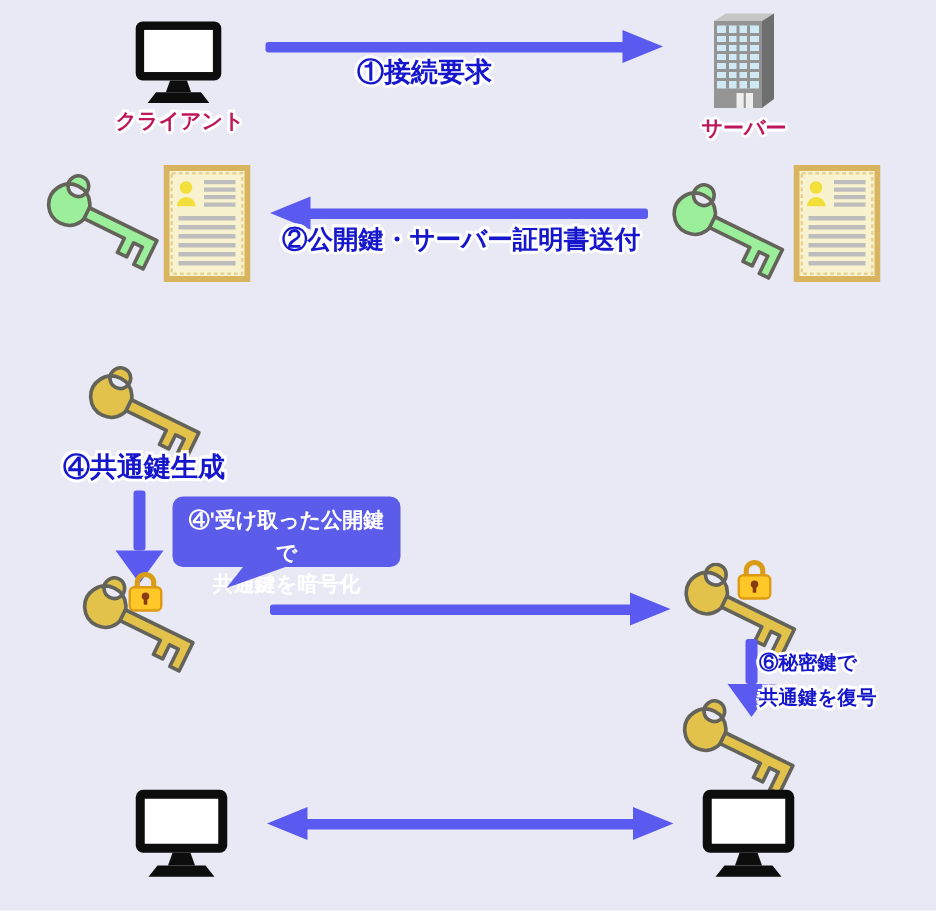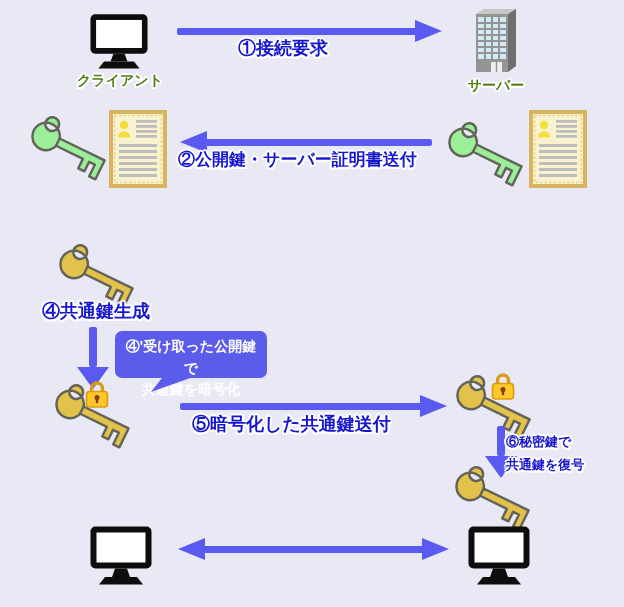--- a/index.html
+++ b/index.html
@@ -21,21 +21,21 @@
     text-shadow:
       -2px 0 #fff, 2px 0 #fff, 0 -2px #fff, 0 2px #fff,
       -1.5px -1.5px #fff, 1.5px -1.5px #fff,
       -1.5px 1.5px #fff, 1.5px 1.5px #fff;
   }
   .center{text-align:left;}
   
   .blabel{
     position:absolute;
     font-weight:bold;
-    color:#4d7c0f;
+    color:#be185d;
     font-size:14px;
     white-space:nowrap;
     text-align:center;
     text-shadow:
       -2px 0 #fff, 2px 0 #fff, 0 -2px #fff, 0 2px #fff,
       -1.5px -1.5px #fff, 1.5px -1.5px #fff,
       -1.5px 1.5px #fff, 1.5px 1.5px #fff;
   }
   
   .h-arrow{position:absolute;height:23px;}
@@ -156,21 +156,21 @@
       <use href="#sym-key"></use>
     </svg>
   <svg class="abs cert" style="left:109px;top:110px">
       <use href="#sym-cert"></use>
     </svg>
 
   <div class="h-arrow" style="left:180px;top:131px;width:252px">
     <div class="head-l"></div>
     <div class="bar" style="left:25px;width:227px"></div>
   </div>
-  <div class="otext center" style="left:178px;top:148px;width:258px;font-size:17px">②公開鍵・サーバー証明書送付</div>
+  <div class="otext center" style="left:188px;top:148px;width:258px;font-size:17px">②公開鍵・サーバー証明書送付</div>
 
   <svg class="abs key key-green" style="left:443px;top:122px">
       <use href="#sym-key"></use>
     </svg>
   <svg class="abs cert" style="left:529px;top:110px">
       <use href="#sym-cert"></use>
     </svg>
 
 
   <svg class="abs key key-gold" style="left:54px;top:244px">
@@ -193,21 +193,20 @@
       <use href="#sym-key"></use>
     </svg>
   <svg class="abs lock" style="left:84px;top:379px">
       <use href="#sym-lock"></use>
     </svg>
 
   <div class="h-arrow" style="left:180px;top:395px;width:267px">
     <div class="bar" style="left:0;width:242px"></div>
     <div class="head-r"></div>
   </div>
-  <div class="otext center" style="left:192px;top:412px;width:232px">⑤暗号化した共通鍵送付</div>
 
   <svg class="abs key key-gold" style="left:451px;top:375px">
       <use href="#sym-key"></use>
     </svg>
   <svg class="abs lock" style="left:490px;top:371px">
       <use href="#sym-lock"></use>
     </svg>
 
   <div class="v-arrow" style="left:485px;top:426px;height:52px">
     <div class="vbar" style="height:30px"></div>

